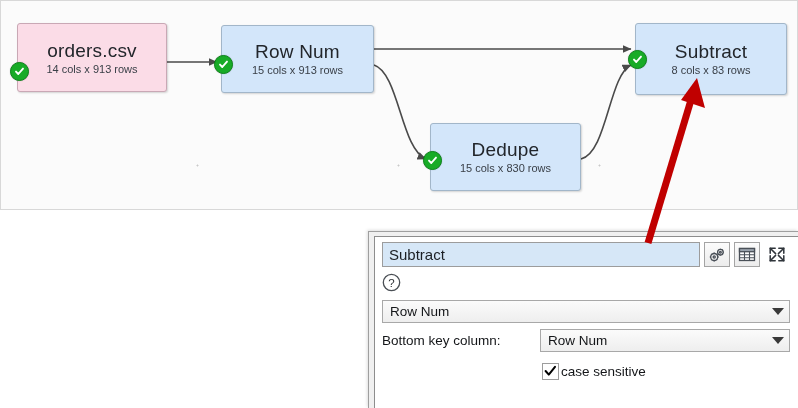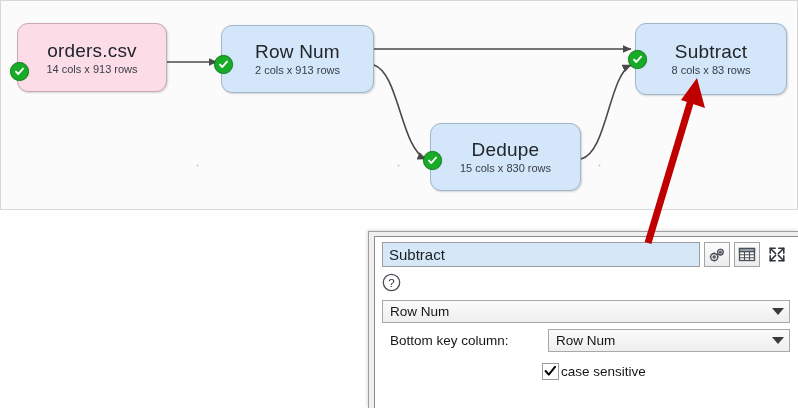--- a/index.html
+++ b/index.html
@@ -40,21 +40,21 @@
     position: absolute;
     left: 0; top: 0;
     width: 798px; height: 210px;
     pointer-events: none;
   }
 
   .node {
     position: absolute;
     box-sizing: border-box;
     border: 1px solid #9aa6b2;
-    border-radius: 11px;
+    border-radius: 3px;
     box-shadow: 1px 1px 2px rgba(0,0,0,0.16);
     display: flex;
     flex-direction: column;
     align-items: center;
     justify-content: center;
   }
   .node.src   { background: #fbdce7; border-color: #c9a8b5; }
   .node.proc  { background: #d3e6fa; border-color: #a2b6c9; }
 
   .node-title {
@@ -268,21 +268,21 @@
     <div class="node-sub">14 cols x 913 rows</div>
     <div class="check-badge" style="top:38px;">
       <svg width="11" height="11" viewBox="0 0 11 11">
           <path d="M2 5.6 L4.3 8 L9 2.6" stroke="#ffffff" stroke-width="1.9" fill="none" stroke-linecap="round" stroke-linejoin="round"></path>
         </svg>
     </div>
   </div>
 
   <div class="node proc" style="left:220px; top:24px; width:153px; height:68px;">
     <div class="node-title">Row Num</div>
-    <div class="node-sub">2 cols x 913 rows</div>
+    <div class="node-sub">15 cols x 913 rows</div>
     <div class="check-badge" style="top:29px;">
       <svg width="11" height="11" viewBox="0 0 11 11">
           <path d="M2 5.6 L4.3 8 L9 2.6" stroke="#ffffff" stroke-width="1.9" fill="none" stroke-linecap="round" stroke-linejoin="round"></path>
         </svg>
     </div>
   </div>
 
   <div class="node proc" style="left:429px; top:122px; width:151px; height:68px;">
     <div class="node-title">Dedupe</div>
     <div class="node-sub">15 cols x 830 rows</div>
@@ -367,21 +367,21 @@
     </div>
 
     <div class="field-row">
       <div class="combo">
         <span class="combo-value">Row Num</span>
         <span class="caret"></span>
       </div>
     </div>
 
     <div class="field-row">
-      <span class="field-label" style="width:158px;margin-left:8px;">Bottom key column:</span>
+      <span class="field-label" style="width:158px;">Bottom key column:</span>
       <div class="combo">
         <span class="combo-value">Row Num</span>
         <span class="caret"></span>
       </div>
     </div>
 
     <div class="check-row">
       <span class="checkbox">
         <svg width="13" height="12" viewBox="0 0 13 12">
           <path d="M1.6 6 L4.8 9.6 L11 1.8" stroke="#000000" stroke-width="2" fill="none" stroke-linecap="round" stroke-linejoin="round"></path>

